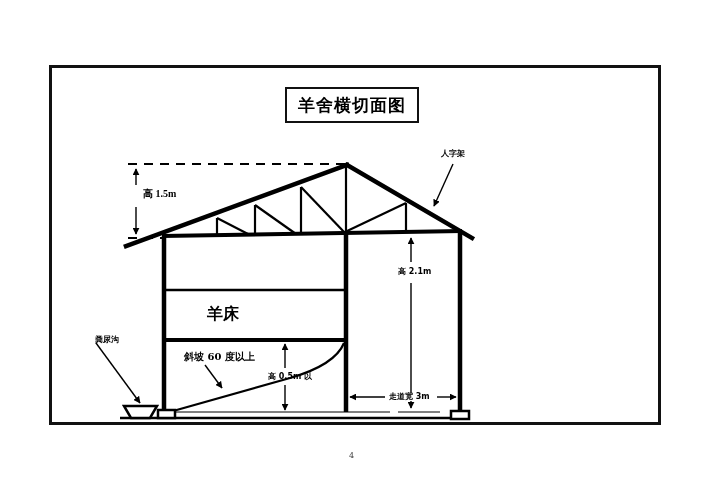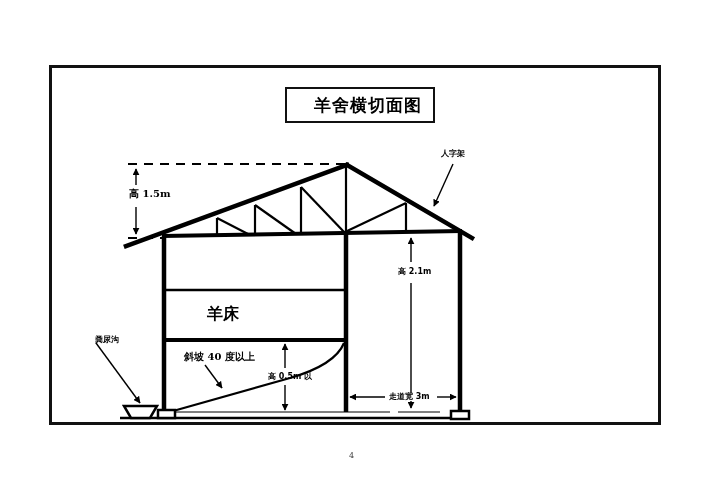--- a/index.html
+++ b/index.html
@@ -4,21 +4,21 @@
   <style>
     html, body { margin: 0; padding: 0; background: #ffffff; }
     body { width: 707px; height: 500px; position: relative; overflow: hidden;
            font-family: "DejaVu Serif", "Liberation Serif", serif; color: #000; }
     .frame { position: absolute; left: 49px; top: 65px; width: 606px; height: 354px;
              border: 3px solid #111; box-sizing: content-box; }
     svg.drawing { position: absolute; left: 0; top: 0; width: 707px; height: 500px; }
     .lbl { position: absolute; font-weight: bold; white-space: nowrap; line-height: 1; }
     .title-box { position: absolute; left: 285px; top: 87px; width: 130px; height: 32px;
                  border: 2px solid #111; display: flex; align-items: center; justify-content: center;
-                 font-family: "DejaVu Sans", sans-serif; font-weight: bold; font-size: 17px; letter-spacing: 1px; background:#fff;padding-left:16px; }
+                 font-family: "DejaVu Sans", sans-serif; font-weight: bold; font-size: 17px; letter-spacing: 1px; background:#fff; }
     .sm { font-size: 8px; font-family: "DejaVu Sans", sans-serif; }
     .md { font-size: 10px; }
     .bed { font-size: 16px; font-family: "DejaVu Sans", sans-serif; }
     .page-num { position: absolute; left: 349px; top: 451px; font-size: 8px; color: #444;
                 font-family: "DejaVu Serif", serif; }
     .bgwhite { background: #fff; padding: 0 1px; }
   </style>
 </head>
 <body>
 
@@ -97,21 +97,21 @@
 
     <line x1="453" y1="164" x2="434" y2="206" marker-end="url(#ah)"></line>
     <line x1="96" y1="343" x2="140" y2="403" marker-end="url(#ah)"></line>
     <line x1="205" y1="365" x2="222" y2="388" marker-end="url(#ah)"></line>
   </g>
 </svg>
 
 <div class="title-box">羊舍横切面图</div>
 
 <div class="lbl sm" style="left:441px; top:150px;">人字架</div>
-<div class="lbl md bgwhite" style="left:128px; top:189px;">高 1.5m</div>
+<div class="lbl md bgwhite" style="left:142px; top:189px;font-family:Liberation Serif, serif;">高 1.5m</div>
 <div class="lbl sm bgwhite" style="left:397px; top:268px;">高 2.1m</div>
 <div class="lbl bed" style="left:207px; top:306px;">羊床</div>
-<div class="lbl md" style="left:184px; top:352px;">斜坡 40 度以上</div>
+<div class="lbl md" style="left:184px; top:352px;">斜坡 60 度以上</div>
 <div class="lbl sm" style="left:268px; top:373px;">高 0.5m 以</div>
 <div class="lbl sm bgwhite" style="left:388px; top:393px;">走道宽 3m</div>
 <div class="lbl sm" style="left:95px; top:328px;margin-top:8px;">粪尿沟</div>
 
 <div class="page-num">4</div>
 
 </body></html>

